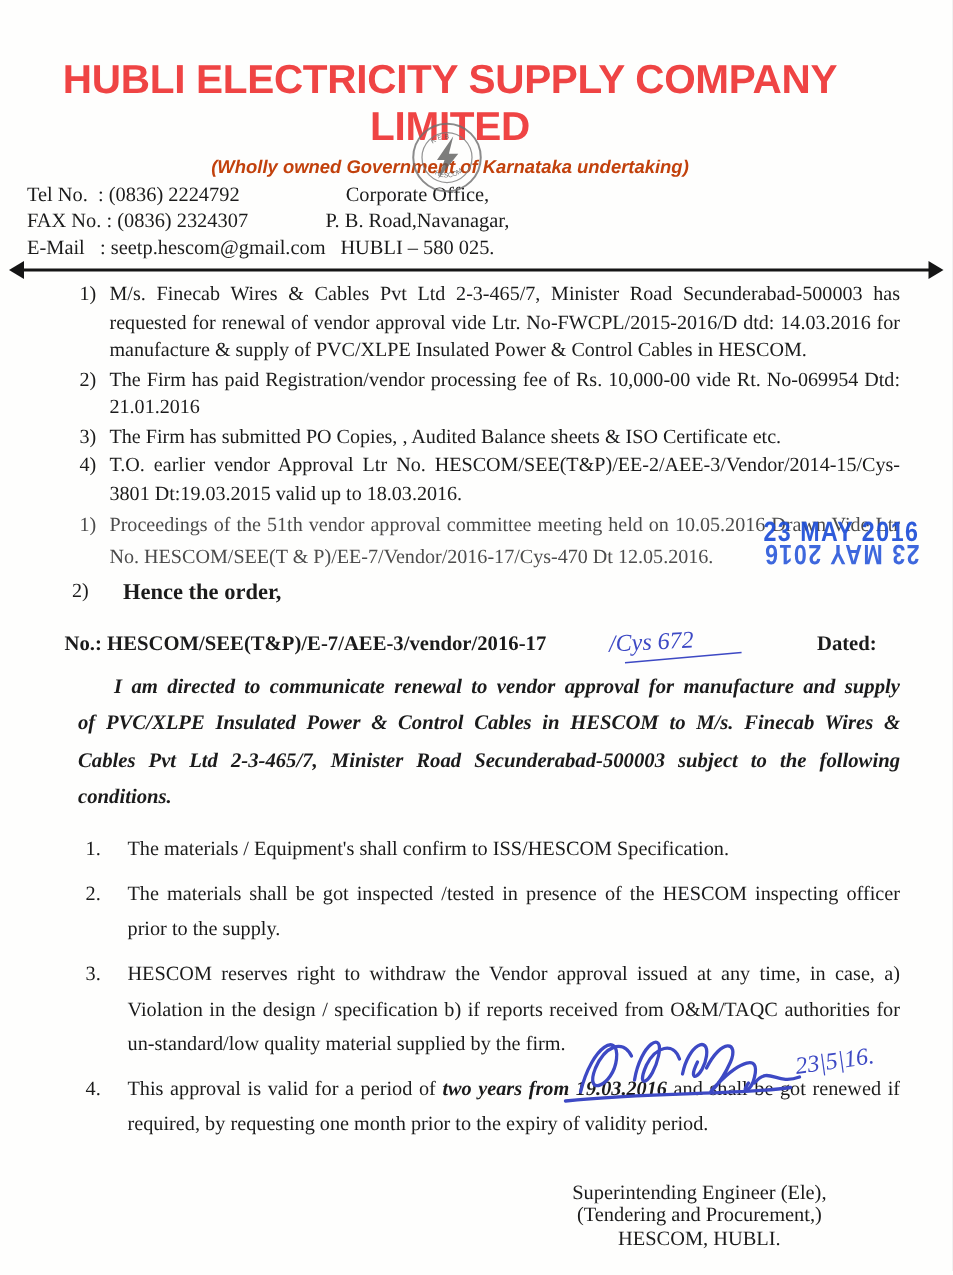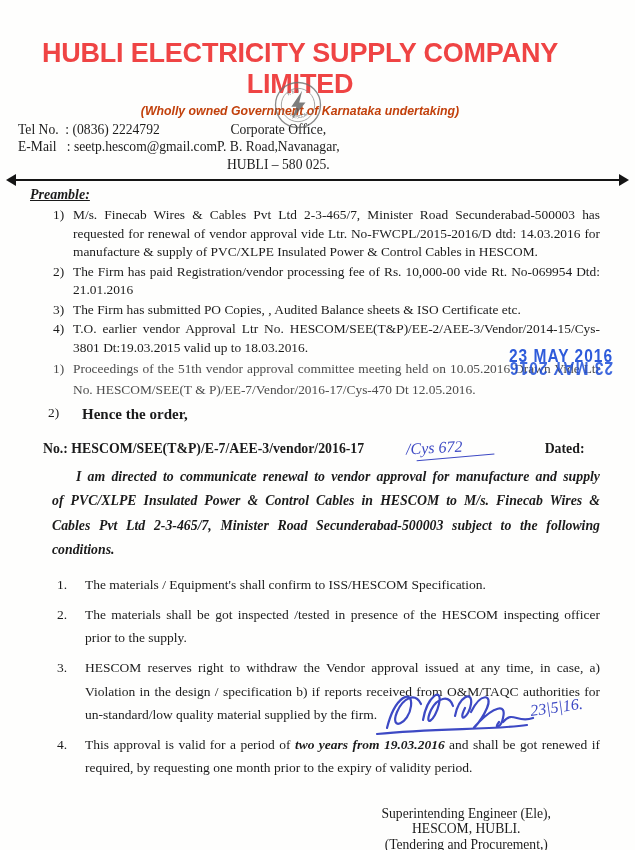--- a/index.html
+++ b/index.html
@@ -85,20 +85,21 @@
 <body>
 
 <div class="page">
 
   <div class="title">HUBLI ELECTRICITY SUPPLY COMPANY LIMITED</div>
   <div class="subtitle">(Wholly owned Government of Karnataka undertaking)</div>
 
   <div class="contact-row">
     <div class="contact-left">
       <div>Tel No.  : (0836) 2224792</div>
+      <div>FAX No. : (0836) 2324307</div>
       <div>E-Mail   : seetp.hescom@gmail.com</div>
     </div>
     <div class="contact-right">
       <div>Corporate Office,</div>
       <div>P. B. Road,Navanagar,</div>
       <div>HUBLI – 580 025.</div>
     </div>
   </div>
 
   <div class="logo">
@@ -111,21 +112,20 @@
       <circle cx="30" cy="30" r="20" fill="none" stroke="#7a7a7a" stroke-width="1"></circle>
       <path d="M35,13 L22,32 L28,32 L23,47 L39,27 L31.5,27 Z" fill="#5d5d5d"></path>
       <text class="seal-text"><textPath href="#arcTop" startOffset="22%">K E B</textPath></text>
       <text class="seal-text"><textPath href="#arcBot" startOffset="28%">HESCOM</textPath></text>
     </svg>
   </div>
 
   <div class="rule"></div>
 
   <div class="preamble">
-    <div class="preamble-heading">Preamble:</div>
     <div class="plist">
       <div class="prow">
         <div class="num">1)</div>
         <div class="txt">M/s. Finecab Wires &amp; Cables Pvt Ltd 2-3-465/7, Minister Road Secunderabad-500003 has requested for renewal of vendor approval vide Ltr. No-FWCPL/2015-2016/D dtd: 14.03.2016 for manufacture &amp; supply of PVC/XLPE Insulated Power &amp; Control Cables in HESCOM.</div>
       </div>
       <div class="prow">
         <div class="num">2)</div>
         <div class="txt">The Firm has paid Registration/vendor processing fee of Rs. 10,000-00 vide Rt. No-069954 Dtd: 21.01.2016</div>
       </div>
       <div class="prow">
@@ -188,17 +188,17 @@
         <path d="M96,34 C106,14 118,16 112,30 C104,48 92,56 104,44 C118,30 132,24 128,40 C126,50 118,52 124,44"></path>
         <path d="M128,44 C138,32 142,46 158,40"></path>
         <path d="M2,56 C60,50 118,52 152,47"></path>
       </g>
       <text x="156" y="38" transform="rotate(-8 156 38)">23|5|16.</text>
     </svg>
   </div>
 
   <div class="sig-block">
     <div>Superintending Engineer (Ele),</div>
+    <div>(Tendering and Procurement,)</div>
     <div>HESCOM, HUBLI.</div>
-    <div>(Tendering and Procurement,)</div>
   </div>
 
 </div>
 
 </body></html>

